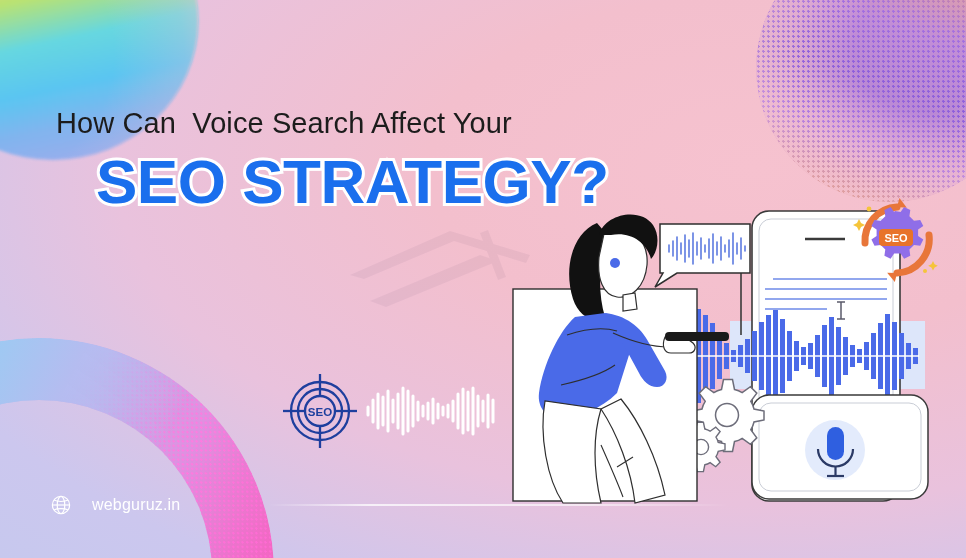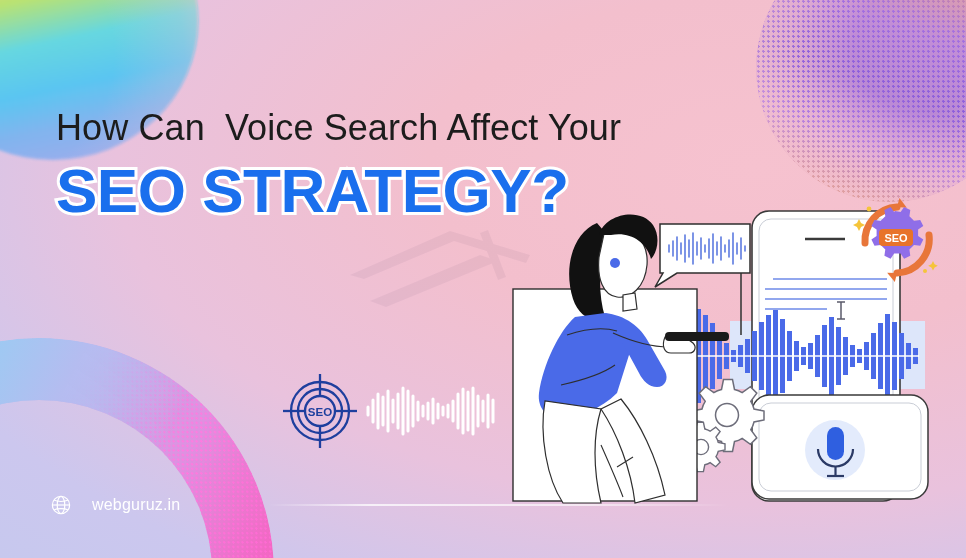--- a/index.html
+++ b/index.html
@@ -108,31 +108,32 @@
   }
 
   .hr-line {
     position:absolute; left:268px; bottom:52px; width:460px; height:2px;
     background:linear-gradient(90deg, rgba(255,255,255,0) 0%, rgba(255,255,255,.75) 22%, rgba(255,255,255,.6) 70%, rgba(255,255,255,0) 100%);
   }
 
   
   .headline-wrap { position:absolute; left:56px; top:107px; }
   .headline-top {
-    font-size:36px; font-weight:400; color:#1c1c1c;
+    font-size:29px; font-weight:400; color:#1c1c1c;
     letter-spacing:.1px; white-space:pre;
   }
   .headline-main {
     margin-top:6px;
     font-size:62px; font-weight:700; letter-spacing:-.5px;
     color:#1a6fed;
     -webkit-text-stroke:6px #ffffff;
     paint-order:stroke fill;
     white-space:pre;
     text-shadow:0 3px 0 rgba(255,255,255,.55);
+    margin-left:40px;
   }
 
   
   .logo {
     position:absolute; left:50px; bottom:42px;
     display:flex; align-items:center; gap:20px;
   }
   .logo-text { color:#fff; font-size:16px; font-weight:500; letter-spacing:.2px; }
 
   

